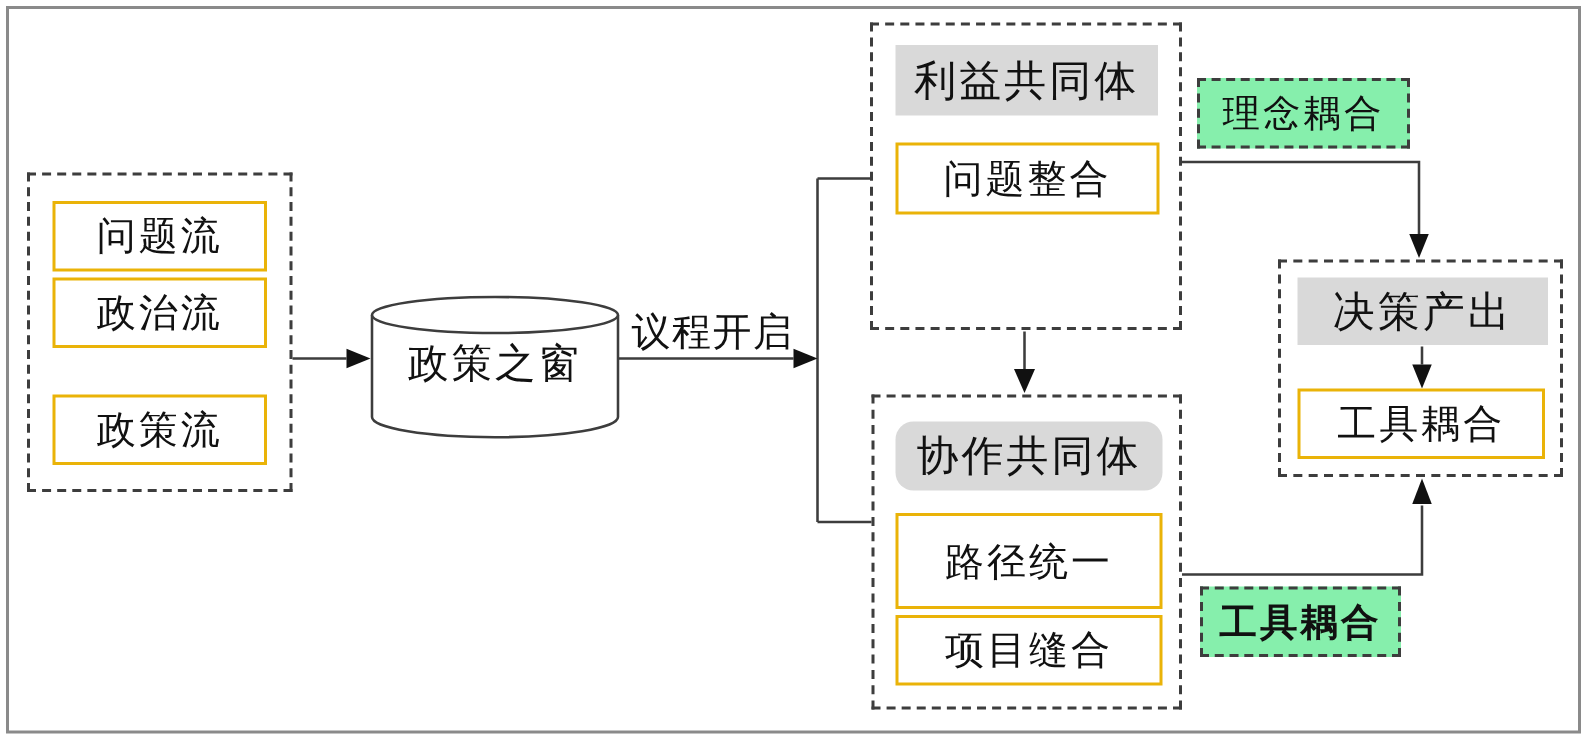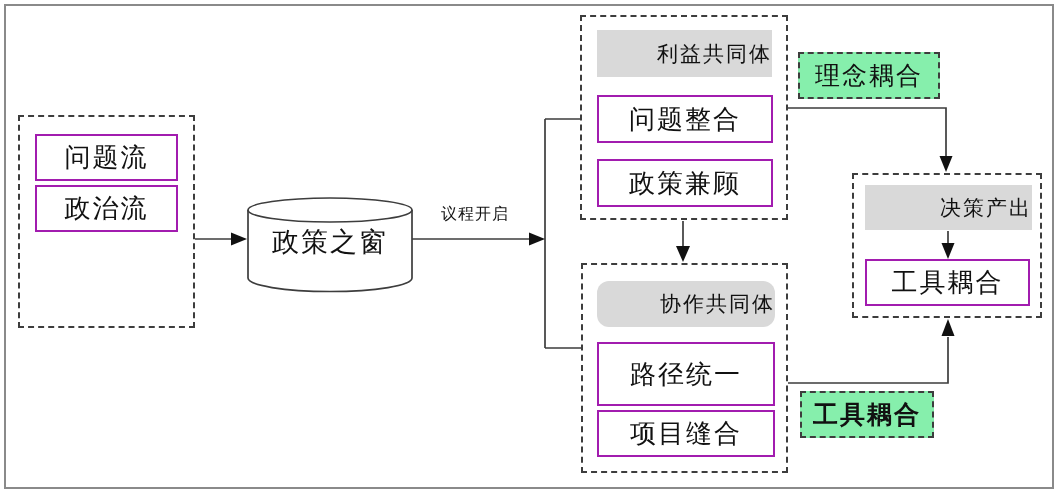--- a/index.html
+++ b/index.html
@@ -15,39 +15,39 @@
     position:absolute;left:4px;top:4px;right:5px;bottom:5px;
     border:2px solid #8a8a8a;
   }
   .wires{position:absolute;left:0;top:0;z-index:1;}
   .node{position:absolute;z-index:2;box-sizing:border-box;}
   .dashed-group{
     border:2px dashed #3d3d3d;
     background:transparent;
   }
   .plain-box{
-    border:2px solid #a21caf;
+    border:2px solid #eab308;
     background:#ffffff;
     display:flex;align-items:center;justify-content:center;
     font-size:26px;letter-spacing:2px;
   }
   .gray-header{
     background:#d9d9d9;
-    display:flex;align-items:center;justify-content:flex-end;
-    font-size:21px;letter-spacing:2px;
+    display:flex;align-items:center;justify-content:center;
+    font-size:28px;letter-spacing:2px;
   }
   .coupling-box{
     border:2px dashed #3d3d3d;
     background:#86efac;
     display:flex;align-items:center;justify-content:center;
     font-size:25px;letter-spacing:2px;
   }
   .float-label{
     position:absolute;z-index:2;
-    font-size:16px;letter-spacing:1px;
+    font-size:26px;letter-spacing:1px;
     text-align:center;
   }
   .cyl-label{
     position:absolute;z-index:2;
     display:flex;align-items:center;justify-content:center;
     font-size:27px;letter-spacing:2px;
   }
 </style>
 </head>
 <body>
@@ -88,35 +88,35 @@
     </g>
   </svg>
 
   <div class="node dashed-group" style="left:18px;top:115px;width:177px;height:213px;">
     <div class="node plain-box" style="left:15px;top:17px;width:143px;height:47px;">
       <span>问题流</span>
     </div>
     <div class="node plain-box" style="left:15px;top:68px;width:143px;height:47px;">
       <span>政治流</span>
     </div>
+    <div class="node plain-box" style="left:15px;top:146px;width:143px;height:47px;">
+      <span>政策流</span>
+    </div>
   </div>
 
   <div class="cyl-label" style="left:250px;top:225px;width:160px;height:34px;">政策之窗</div>
 
   <div class="float-label" style="left:410px;top:204px;width:130px;">议程开启</div>
 
   <div class="node dashed-group" style="left:580px;top:15px;width:208px;height:205px;">
     <div class="node gray-header" style="left:15px;top:13px;width:175px;height:47px;">
       <span>利益共同体</span>
     </div>
     <div class="node plain-box" style="left:15px;top:78px;width:176px;height:48px;">
       <span>问题整合</span>
-    </div>
-    <div class="node plain-box" style="left:15px;top:142px;width:176px;height:48px;">
-      <span>政策兼顾</span>
     </div>
   </div>
 
   <div class="node dashed-group" style="left:581px;top:263px;width:207px;height:210px;">
     <div class="node gray-header" style="left:14px;top:16px;width:178px;height:46px;border-radius:12px;">
       <span>协作共同体</span>
     </div>
     <div class="node plain-box" style="left:14px;top:77px;width:178px;height:64px;">
       <span>路径统一</span>
     </div>

